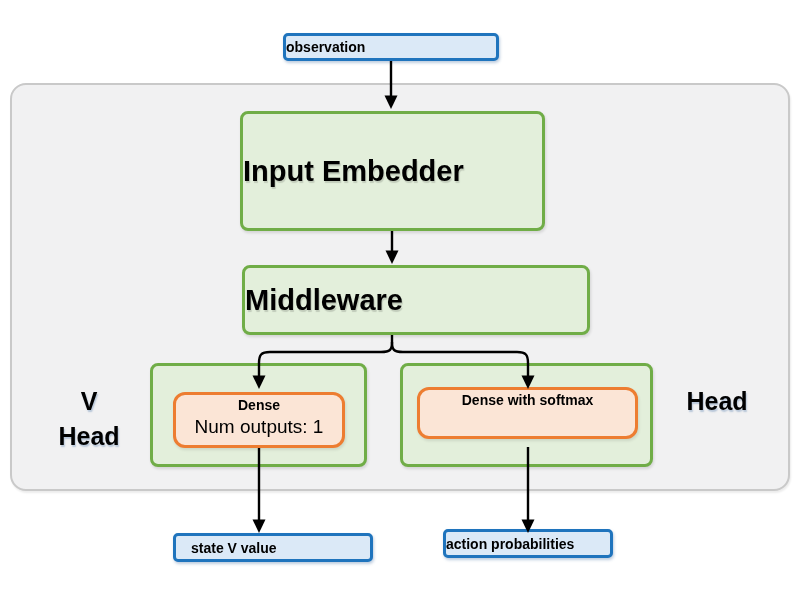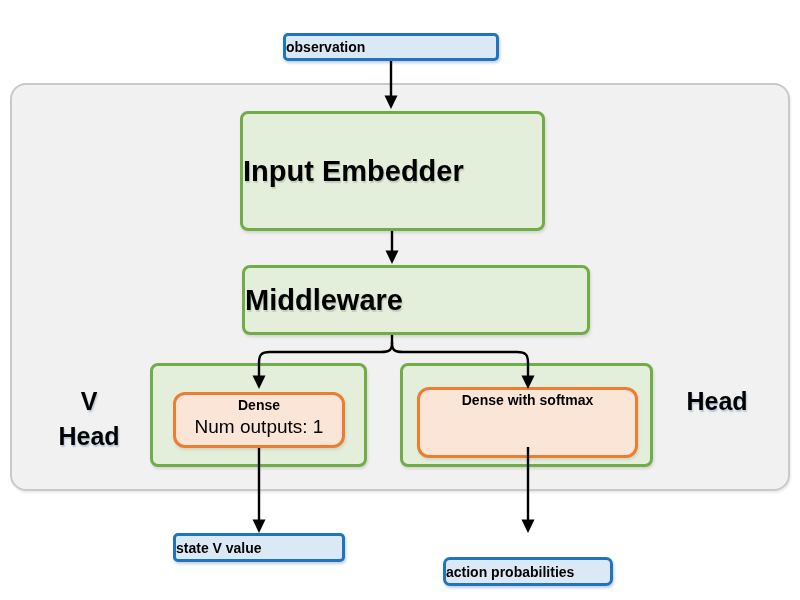--- a/index.html
+++ b/index.html
@@ -32,23 +32,23 @@
   .title-lg { font-size:29px; font-weight:bold; text-shadow:1px 1.5px 1px rgba(0,0,0,0.15); }
   .dense-title { font-size:14px; font-weight:bold; line-height:21px; }
   .dense-sub { font-size:19px; line-height:21px; }
 
   #obs        { left:283px; top:33px;  width:216px; height:28px; }
   #ie         { left:240px; top:111px; width:305px; height:120px; }
   #mw         { left:242px; top:265px; width:348px; height:70px; }
   #vhead      { left:150px; top:363px; width:217px; height:104px; }
   #vdense     { left:173px; top:392px; width:172px; height:56px; }
   #phead      { left:400px; top:363px; width:253px; height:104px; }
-  #pdense     { left:417px; top:387px; width:221px; height:71px;gap:38px; }
-  #svval      { left:173px; top:533px; width:172px; height:29px; }
-  #aprob      { left:443px; top:557px; width:170px; height:29px;border-radius:7px; }
+  #pdense     { left:417px; top:387px; width:221px; height:52px;gap:38px; }
+  #svval      { left:173px; top:533px; width:200px; height:29px;padding-left:15px; }
+  #aprob      { left:443px; top:529px; width:170px; height:29px; }
 
   .head-label {
     position:absolute; font-size:25px; font-weight:bold; text-align:center;
     line-height:35px; text-shadow:1px 1.5px 1.5px rgba(110,145,185,0.45);
   }
   #vlabel { left:36px;  top:384px; width:106px; }
   #plabel { left:659px; top:384px; width:116px; }
 
   svg.arrows { position:absolute; left:0; top:0; width:800px; height:600px; pointer-events:none; }
   svg.arrows path { stroke:var(--arrow); stroke-width:2.4; fill:none; }

